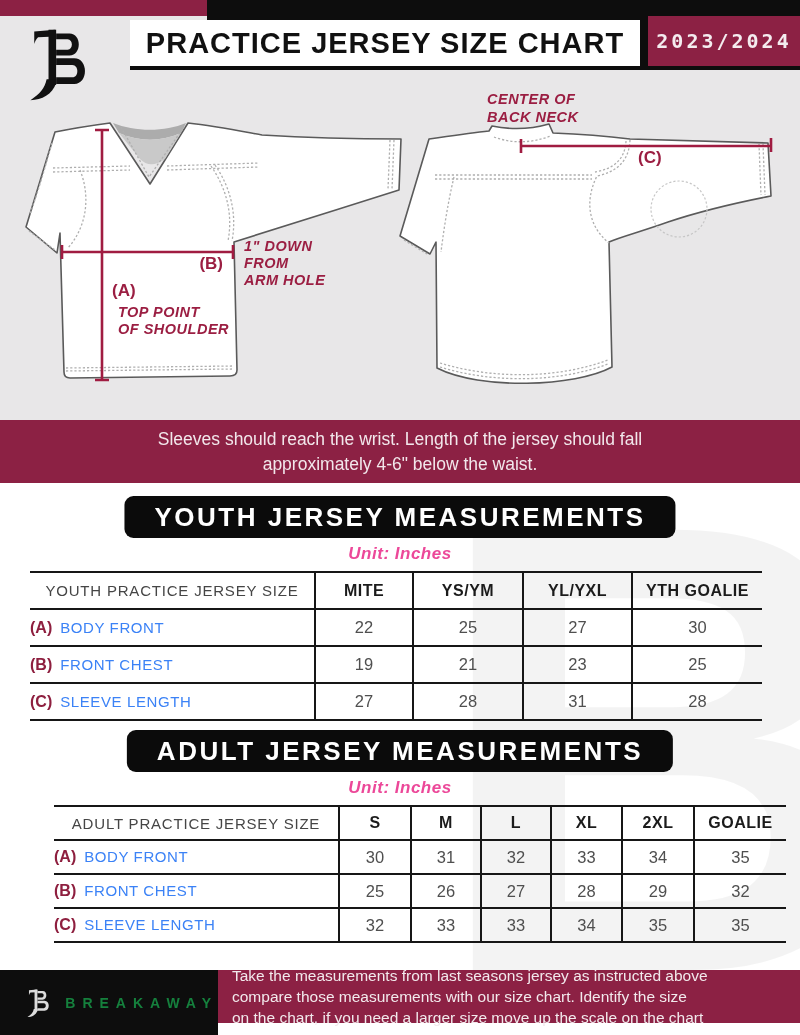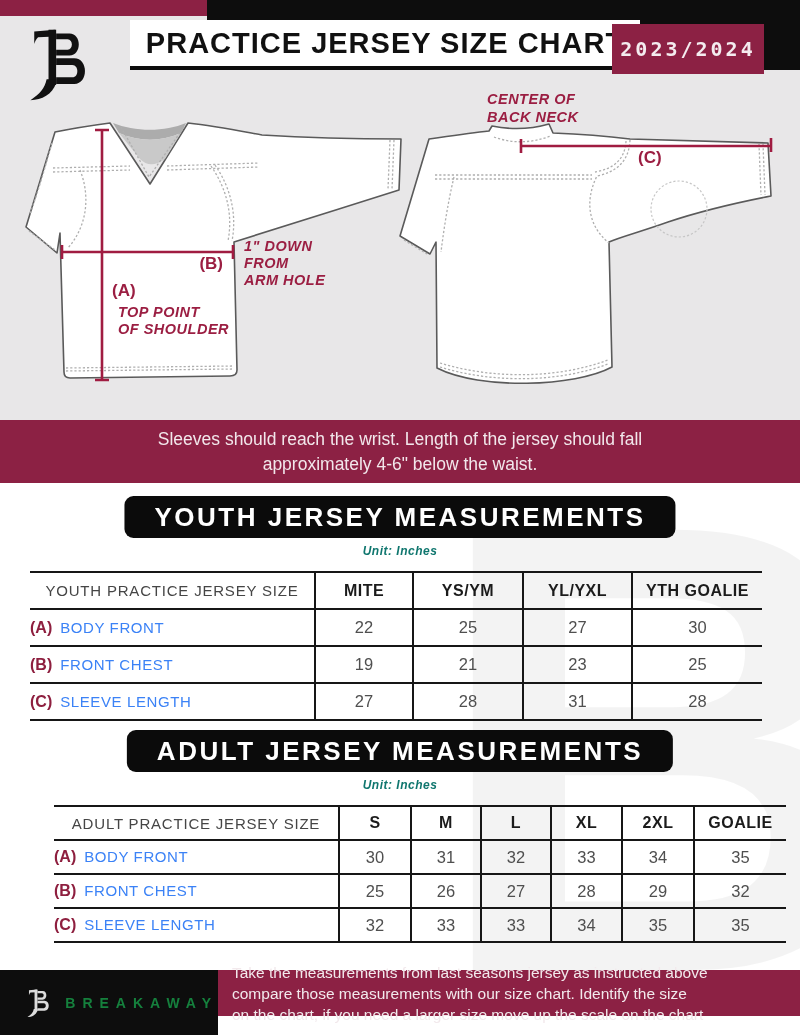--- a/index.html
+++ b/index.html
@@ -7,22 +7,22 @@
         font-family:"Liberation Sans",sans-serif;}
 
   
   .topbar-maroon{position:absolute;left:0;top:0;width:207px;height:16px;background:#8C2144;}
   .topbar-black{position:absolute;left:207px;top:0;width:593px;height:20px;background:#0D0D0D;}
   .diagram-bg{position:absolute;left:0;top:16px;width:800px;height:404px;background:#E8E7E8;}
   .title-shadow{position:absolute;left:130px;top:20px;width:670px;height:50px;background:#0D0D0D;}
   .title-box{position:absolute;left:130px;top:20px;width:510px;height:46px;background:#ffffff;
              display:flex;align-items:center;justify-content:center;}
   .title-box span{font-size:29px;font-weight:bold;letter-spacing:1px;color:#111;}
-  .year-box{position:absolute;left:612px;top:16px;width:152px;height:50px;background:#8C2144;
-            display:flex;align-items:center;justify-content:center;margin-top:8px;}
+  .year-box{position:absolute;left:648px;top:16px;width:152px;height:50px;background:#8C2144;
+            display:flex;align-items:center;justify-content:center;}
   .year-box span{font-family:"DejaVu Sans Mono",monospace;font-size:20px;font-weight:bold;
                  letter-spacing:3px;color:#F4ECEF;}
   .logo-header{position:absolute;left:26px;top:24px;width:66px;height:80px;color:#111;}
 
   
   .watermark{position:absolute;left:430px;top:455px;font-size:640px;line-height:0.92;
              font-weight:bold;color:#000;opacity:0.045;z-index:0;}
 
   
   .jerseys{position:absolute;left:0;top:86px;width:800px;height:334px;z-index:1;}
@@ -39,22 +39,22 @@
           display:flex;flex-direction:column;align-items:center;justify-content:center;}
   .notice div{color:#F2E7EB;font-size:17.5px;line-height:25px;text-align:center;}
 
   
   .pill{position:absolute;left:50%;transform:translateX(-50%);height:42px;background:#0B0B0B;
         border-radius:9px;display:flex;align-items:center;justify-content:center;
         padding:0 30px;z-index:1;white-space:nowrap;}
   .pill span{color:#fff;font-size:26px;font-weight:bold;letter-spacing:2.5px;}
   .pill-youth{top:496px;}
   .pill-adult{top:730px;}
-  .unit{position:absolute;left:0;width:800px;text-align:center;font-size:12px;font-style:italic;
-        font-weight:600;color:#0f766e;z-index:1;letter-spacing:0.5px;}
+  .unit{position:absolute;left:0;width:800px;text-align:center;font-size:17px;font-style:italic;
+        font-weight:600;color:#ec4899;z-index:1;letter-spacing:0.5px;}
   .unit-youth{top:544px;}
   .unit-adult{top:778px;}
 
   
   table.size{position:absolute;left:30px;width:732px;border-collapse:collapse;table-layout:fixed;
              z-index:1;background:transparent;}
   .tbl-youth{top:571px;}
   .tbl-adult{top:805px;margin-left:24px;}
   table.size tr{border-top:2.5px solid #161616;border-bottom:2.5px solid #161616;}
   .tbl-youth tr{height:37px;}
@@ -64,21 +64,21 @@
   td.colhead{border-left:2px solid #161616;text-align:center;font-size:16px;font-weight:bold;
              color:#1B1B1B;letter-spacing:0.5px;}
   td.firsthead{text-align:center;font-size:15px;color:#454545;letter-spacing:0.8px;}
   td.rowlabel{text-align:left;padding-left:36px;font-size:15px;}
   td.rowlabel .key{color:#8E1F3F;font-weight:bold;font-size:16px;margin-right:8px;}
   td.rowlabel .name{color:#3b82f6;font-weight:400;letter-spacing:0.6px;}
 
   
   .footer-black{position:absolute;left:0;top:970px;width:218px;height:65px;background:#0D0D0D;z-index:1;
                 display:flex;align-items:center;}
-  .footer-maroon{position:absolute;left:218px;top:970px;width:582px;height:46px;background:#8C2144;z-index:1;
+  .footer-maroon{position:absolute;left:218px;top:970px;width:582px;height:53px;background:#8C2144;z-index:1;
                  display:flex;flex-direction:column;justify-content:center;padding-left:14px;box-sizing:border-box;}
   .footer-maroon div{color:#F2E9EC;font-size:15.5px;line-height:21px;white-space:nowrap;}
   .logo-footer{width:30px;height:36px;color:#DCDCDC;margin-left:26px;}
   .brand-name{color:#15803d;font-size:14px;font-weight:bold;letter-spacing:7px;margin-left:14px;}
 </style>
 </head>
 <body>
 
 <div class="page">
 

